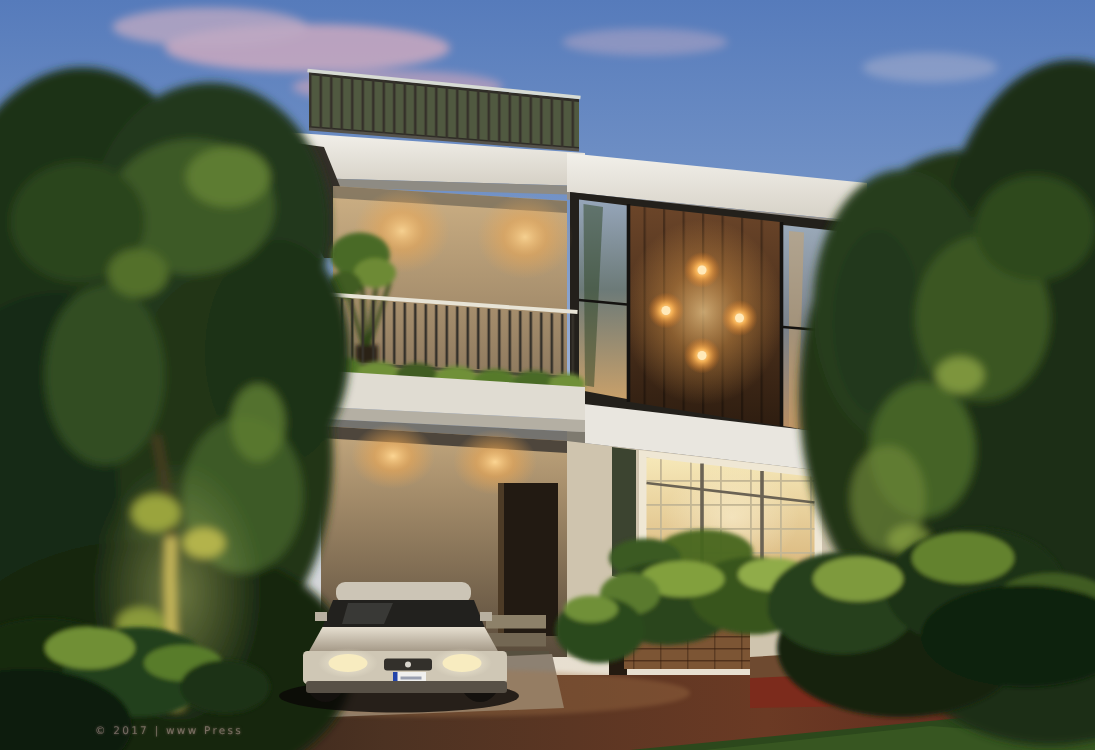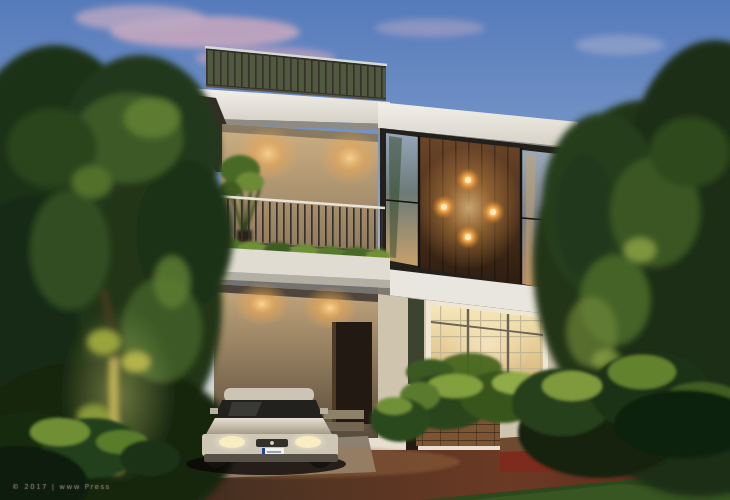--- a/index.html
+++ b/index.html
@@ -2,24 +2,24 @@
 <html><head>
 <meta charset="utf-8">
 <style>
   html,body{margin:0;padding:0;background:#000;}
   #stage{
     position:relative;width:730px;height:500px;overflow:hidden;
     font-family:"DejaVu Sans",sans-serif;background:#55606e;
   }
   #stage svg{position:absolute;left:0;top:0;}
   .watermark{
-    position:absolute;left:12px;top:483px;width:140px;
+    position:absolute;left:22px;top:483px;width:140px;
     font-size:7px;letter-spacing:1.5px;color:rgba(235,200,200,0.38);
     text-shadow:0 0 2px rgba(200,150,150,.5);
-    filter:blur(.4px);white-space:nowrap;user-select:none;
+    filter:blur(.4px);white-space:nowrap;user-select:none;text-align:right;
   }
 </style>
 </head>
 <body>
 
 <div id="stage">
 <svg width="730" height="500" viewBox="0 0 730 500">
   <defs>
     <linearGradient id="sky" x1="0" y1="0" x2="0" y2="1">
       <stop offset="0" stop-color="#567bbb"></stop>

